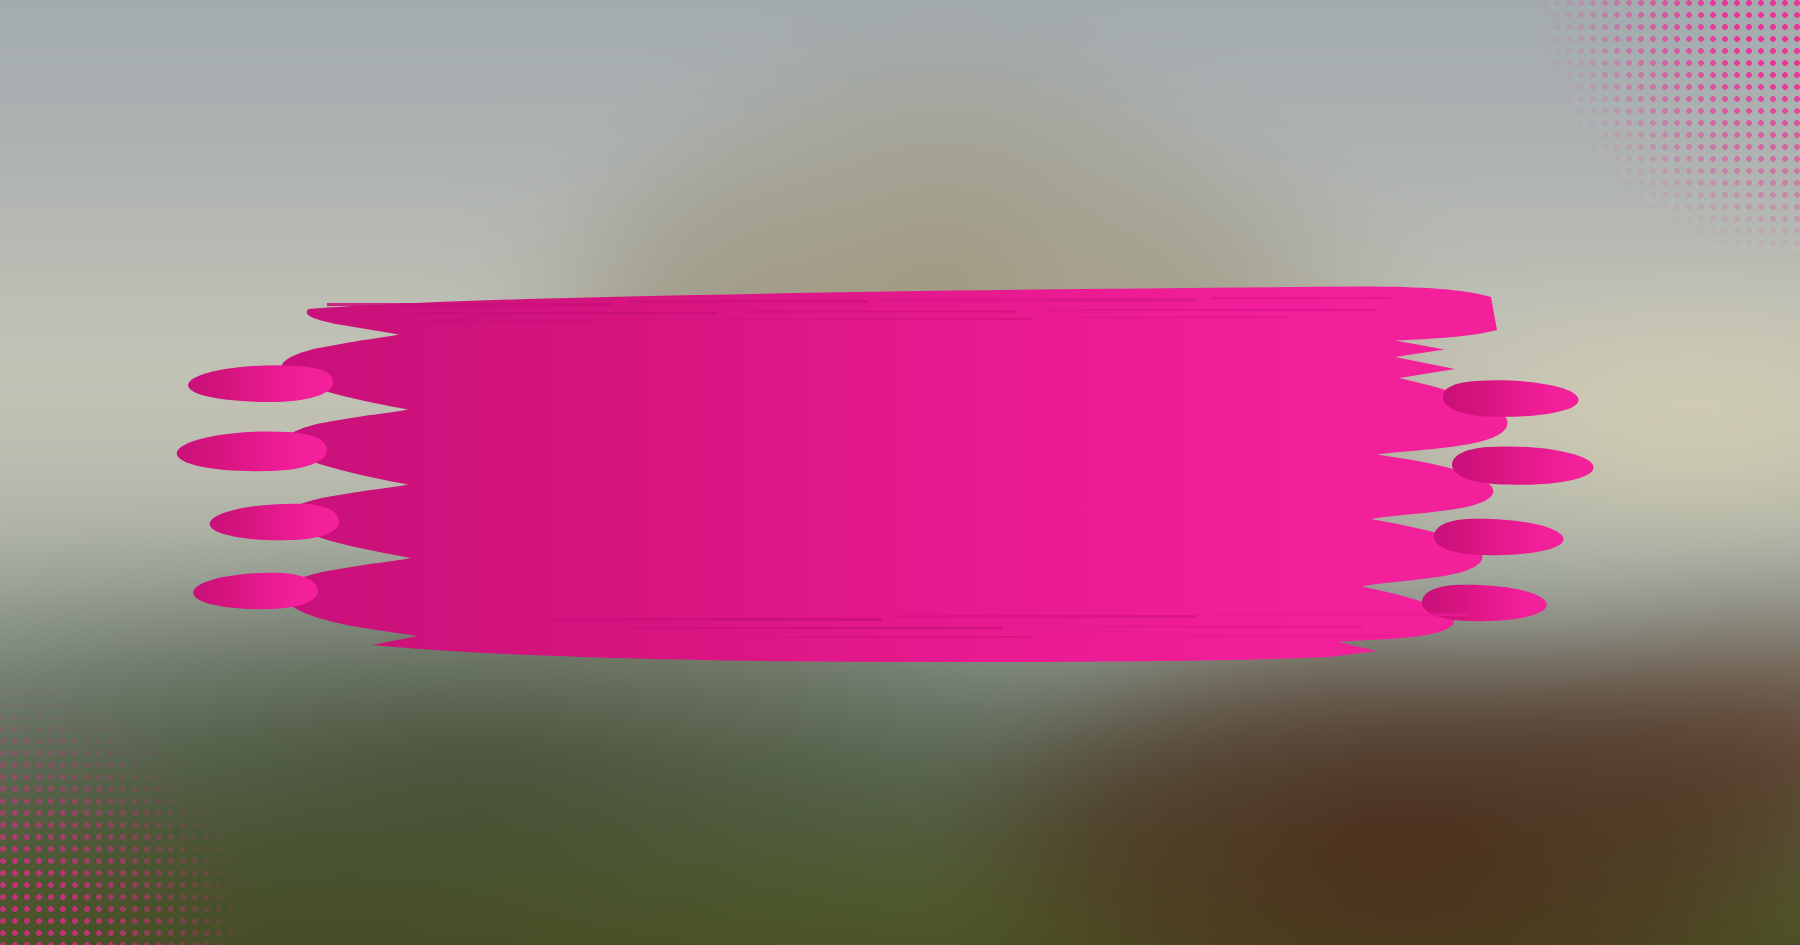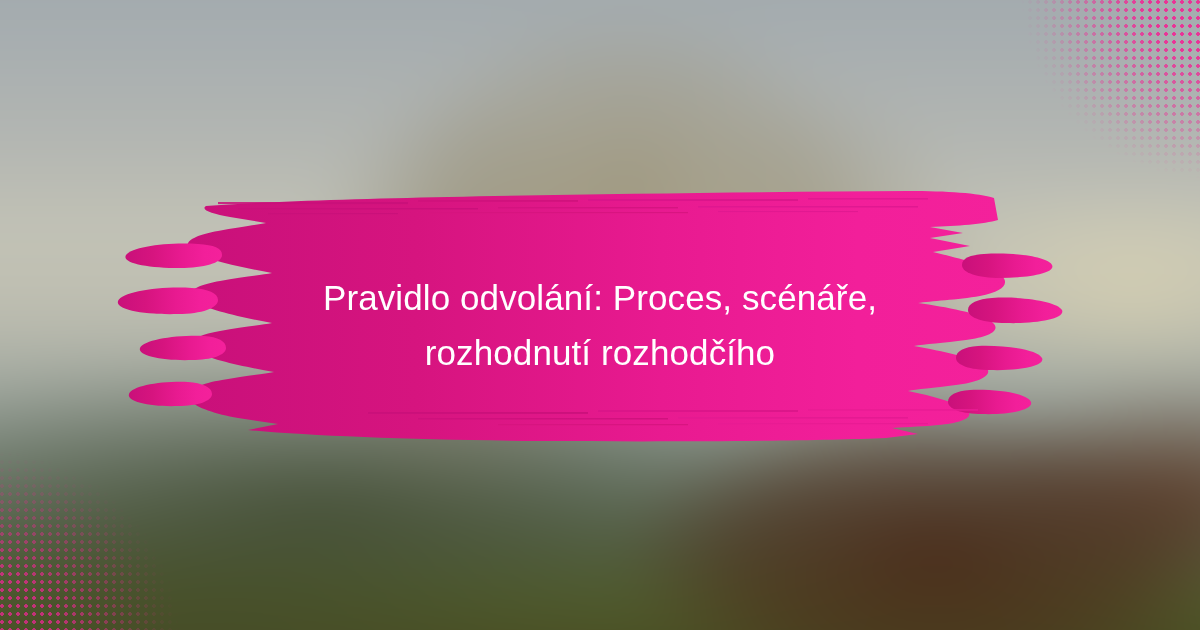--- a/index.html
+++ b/index.html
@@ -201,16 +201,14 @@
         <rect x="480" y="234" width="200" height="2.0" fill="#da1589"></rect>
         <rect x="690" y="233" width="170" height="1.8" fill="#ea1c94"></rect>
         <rect x="300" y="242" width="250" height="1.5" fill="#cd117c"></rect>
         <rect x="560" y="241" width="230" height="1.6" fill="#e31a91"></rect>
         <rect x="380" y="248" width="190" height="1.3" fill="#d6147f"></rect>
         <rect x="600" y="247" width="210" height="1.3" fill="#e81b93"></rect>
       </g>
     </svg>
   </div>
 
-  <div class="headline">Pravidlo odvolání: Proces, scénáře,
-rozhodnutí rozhodčího</div>
 
 </div>
 
 </body></html>

